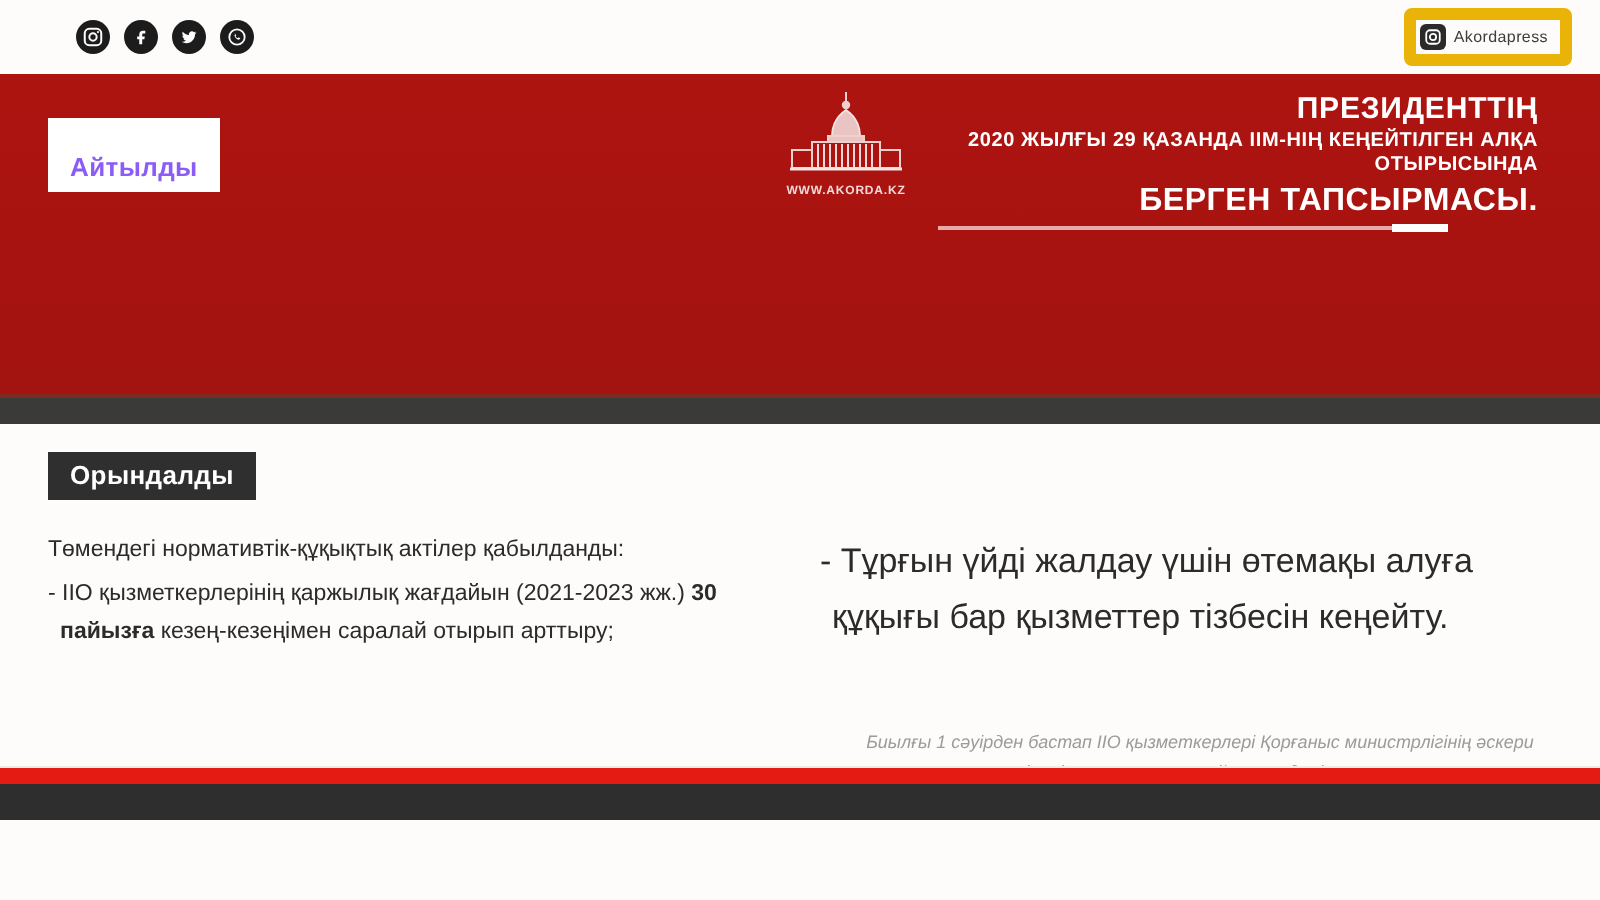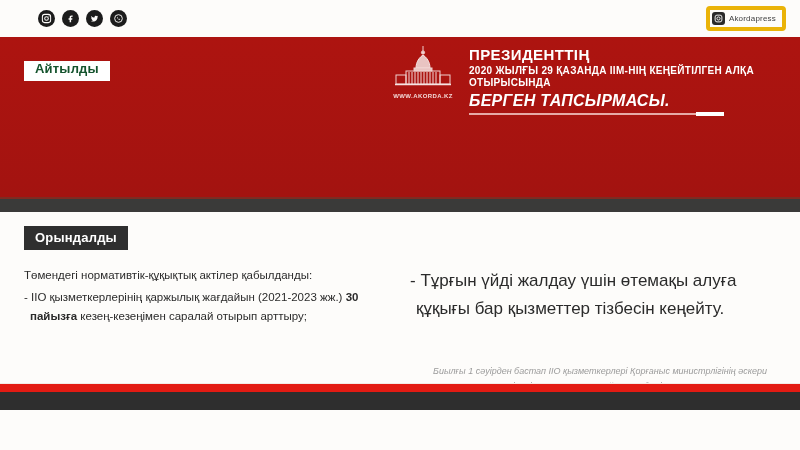--- a/index.html
+++ b/index.html
@@ -42,21 +42,21 @@
     color: #fdfcfa;
     flex: 0 0 auto;
   }
   .sicon svg { display:block; }
   .spacer { flex: 1 1 auto; }
 
   .handle-chip {
     display: flex;
     align-items: center;
     gap: 4px;
-    border: 4px solid #eab308;
+    border: 6px solid #eab308;
     border-radius: 4px;
     padding: 2px 6px 2px 2px;
     background: #fdfcfa;
   }
   .handle-chip .sq {
     width: 13px; height: 13px;
     background: #2a2a2a;
     border-radius: 3px;
     display:flex; align-items:center; justify-content:center;
     color:#fff;
@@ -83,33 +83,34 @@
     height: 76px;
   }
   .hero-left {
     width: 385px;
     box-sizing: border-box;
     padding: 22px 0 0 24px;
   }
   .tag {
     display: inline-block;
     background: #ffffff;
-    color: #14532d;
+    color: #8b5cf6;
     font-size: 13px;
     font-weight: bold;
     line-height: 1;
-    padding: 1px 11px 6px 11px;
+    padding: 18px 11px 6px 11px;
     letter-spacing: .2px;
   }
   .hero-right {
     flex: 1 1 auto;
     display: flex;
     align-items: flex-start;
     padding-top: 6px;
     gap: 8px;
+    text-align: right;
   }
   .crest {
     width: 76px;
     flex: 0 0 auto;
     display: flex;
     flex-direction: column;
     align-items: center;
     padding-top: 2px;
   }
   .crest svg { display:block; }
@@ -137,21 +138,20 @@
     margin-top: 2px;
     max-width: 300px;
   }
   .t-line3 {
     font-size: 16px;
     font-weight: bold;
     color: #ffffff;
     letter-spacing: .3px;
     line-height: 1.05;
     margin-top: 3px;
-    font-style: italic;
   }
   .t-rule {
     margin-top: 3px;
     width: 255px;
     height: 2px;
     background: #e6aaa7;
     position: relative;
   }
   .t-rule::after {
     content: "";

